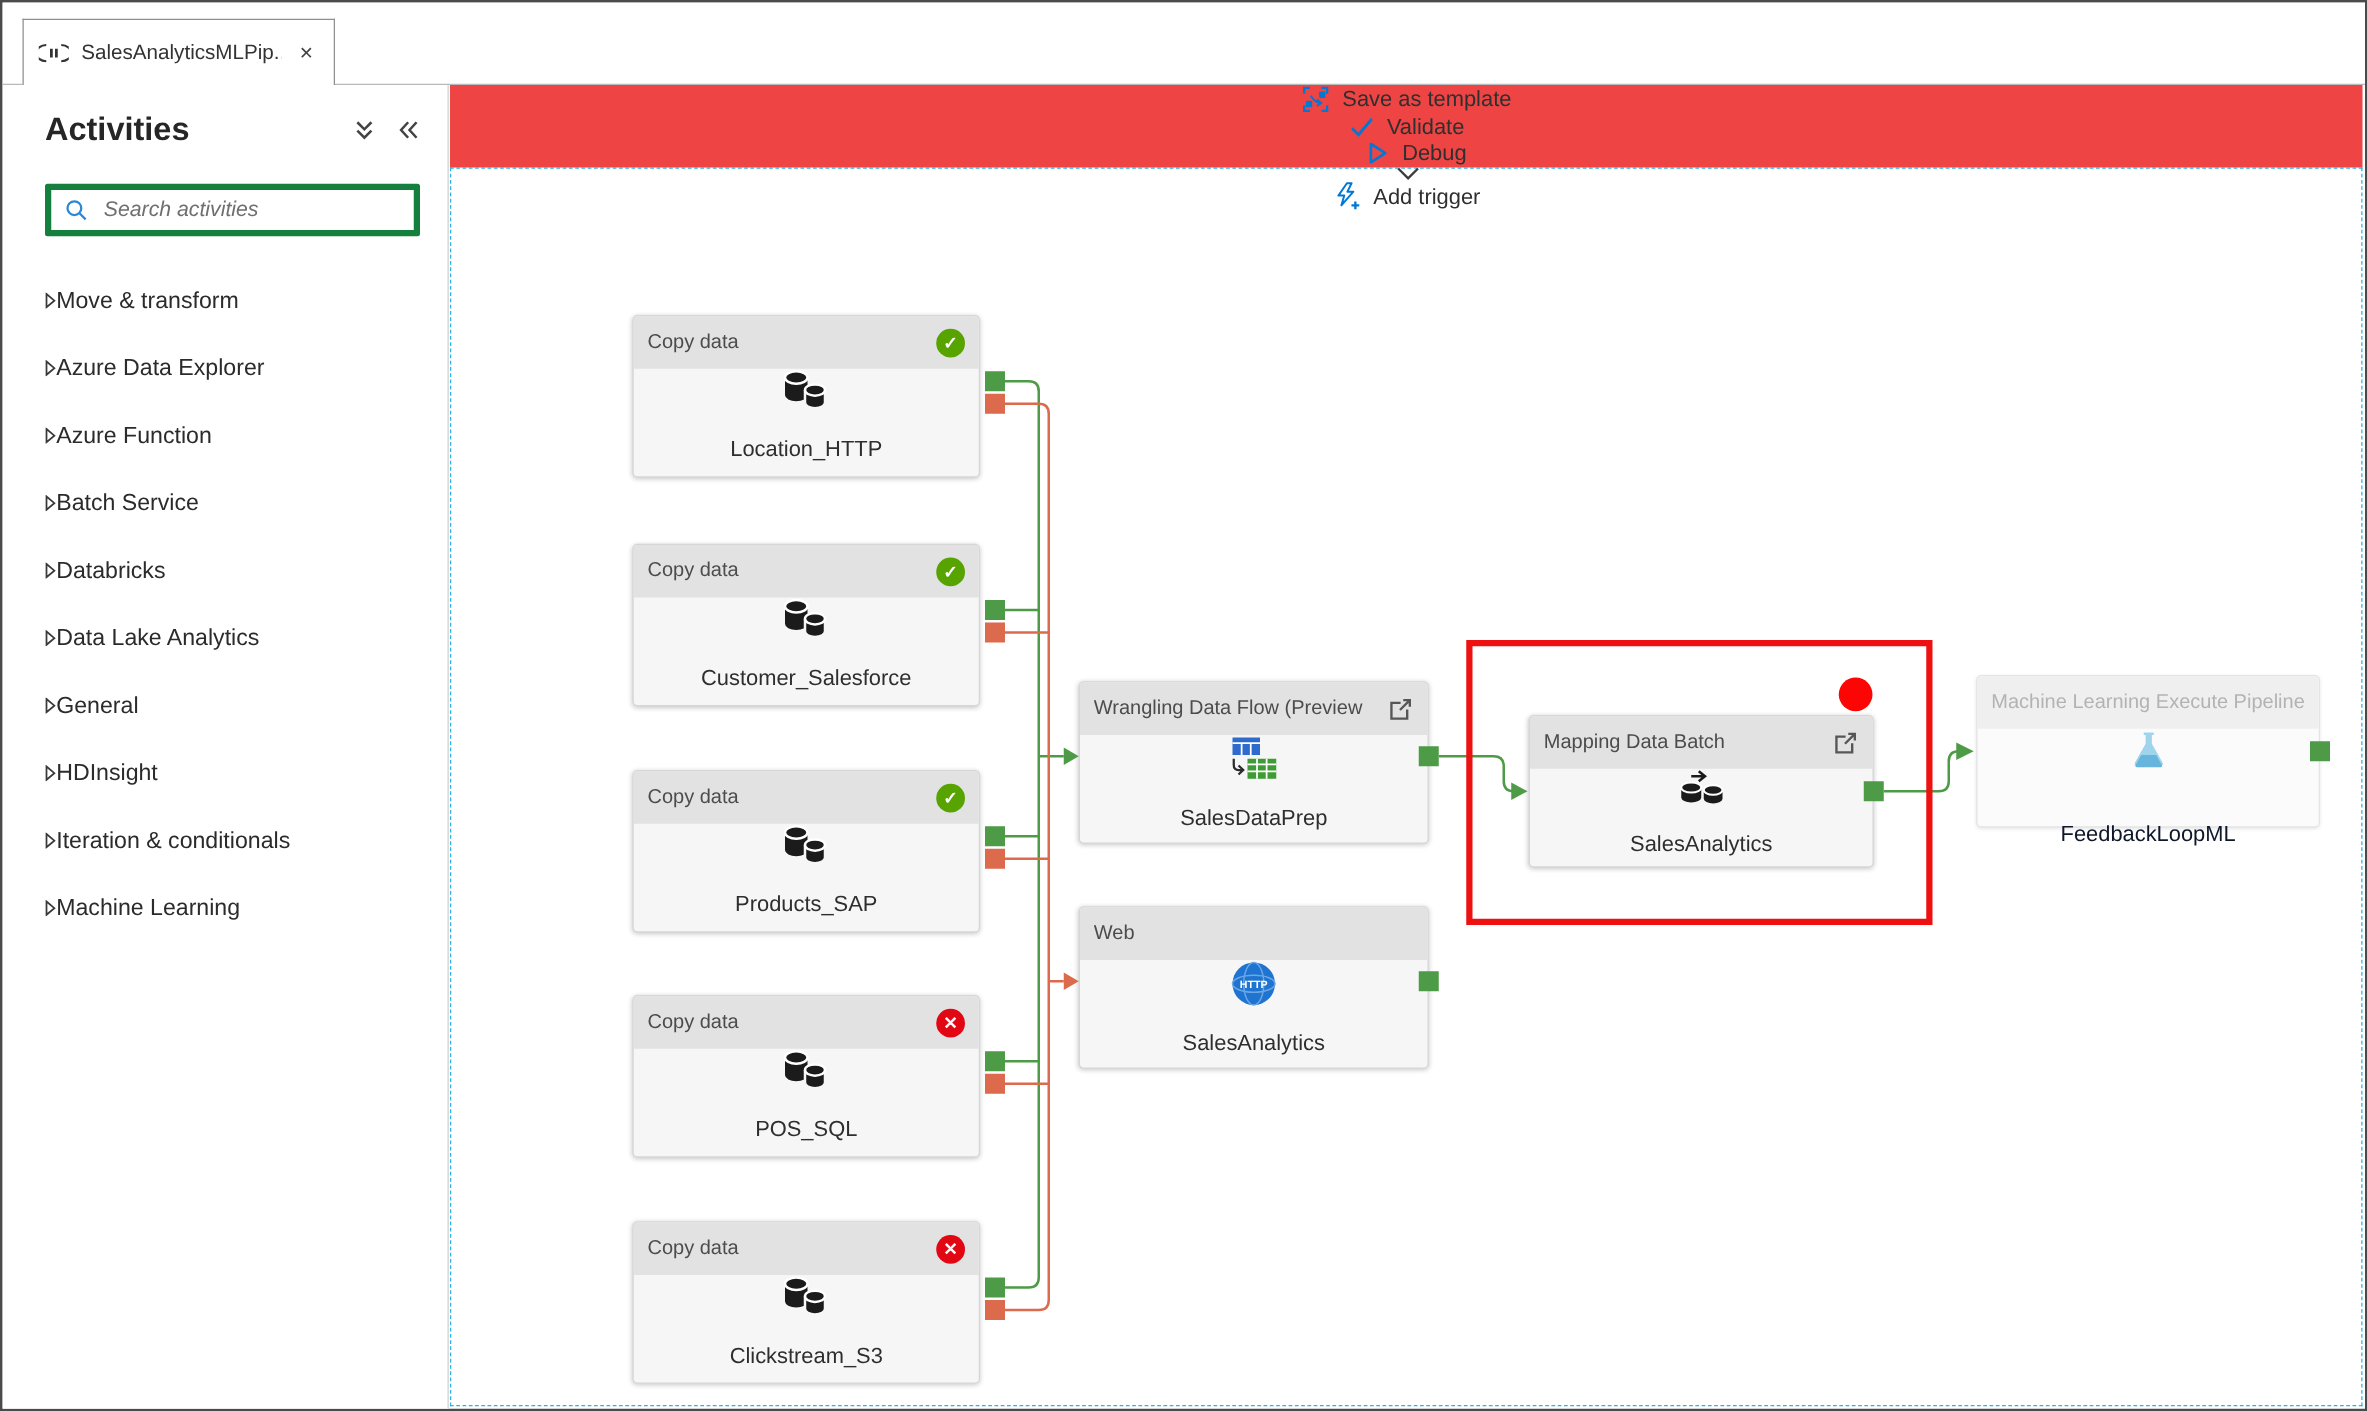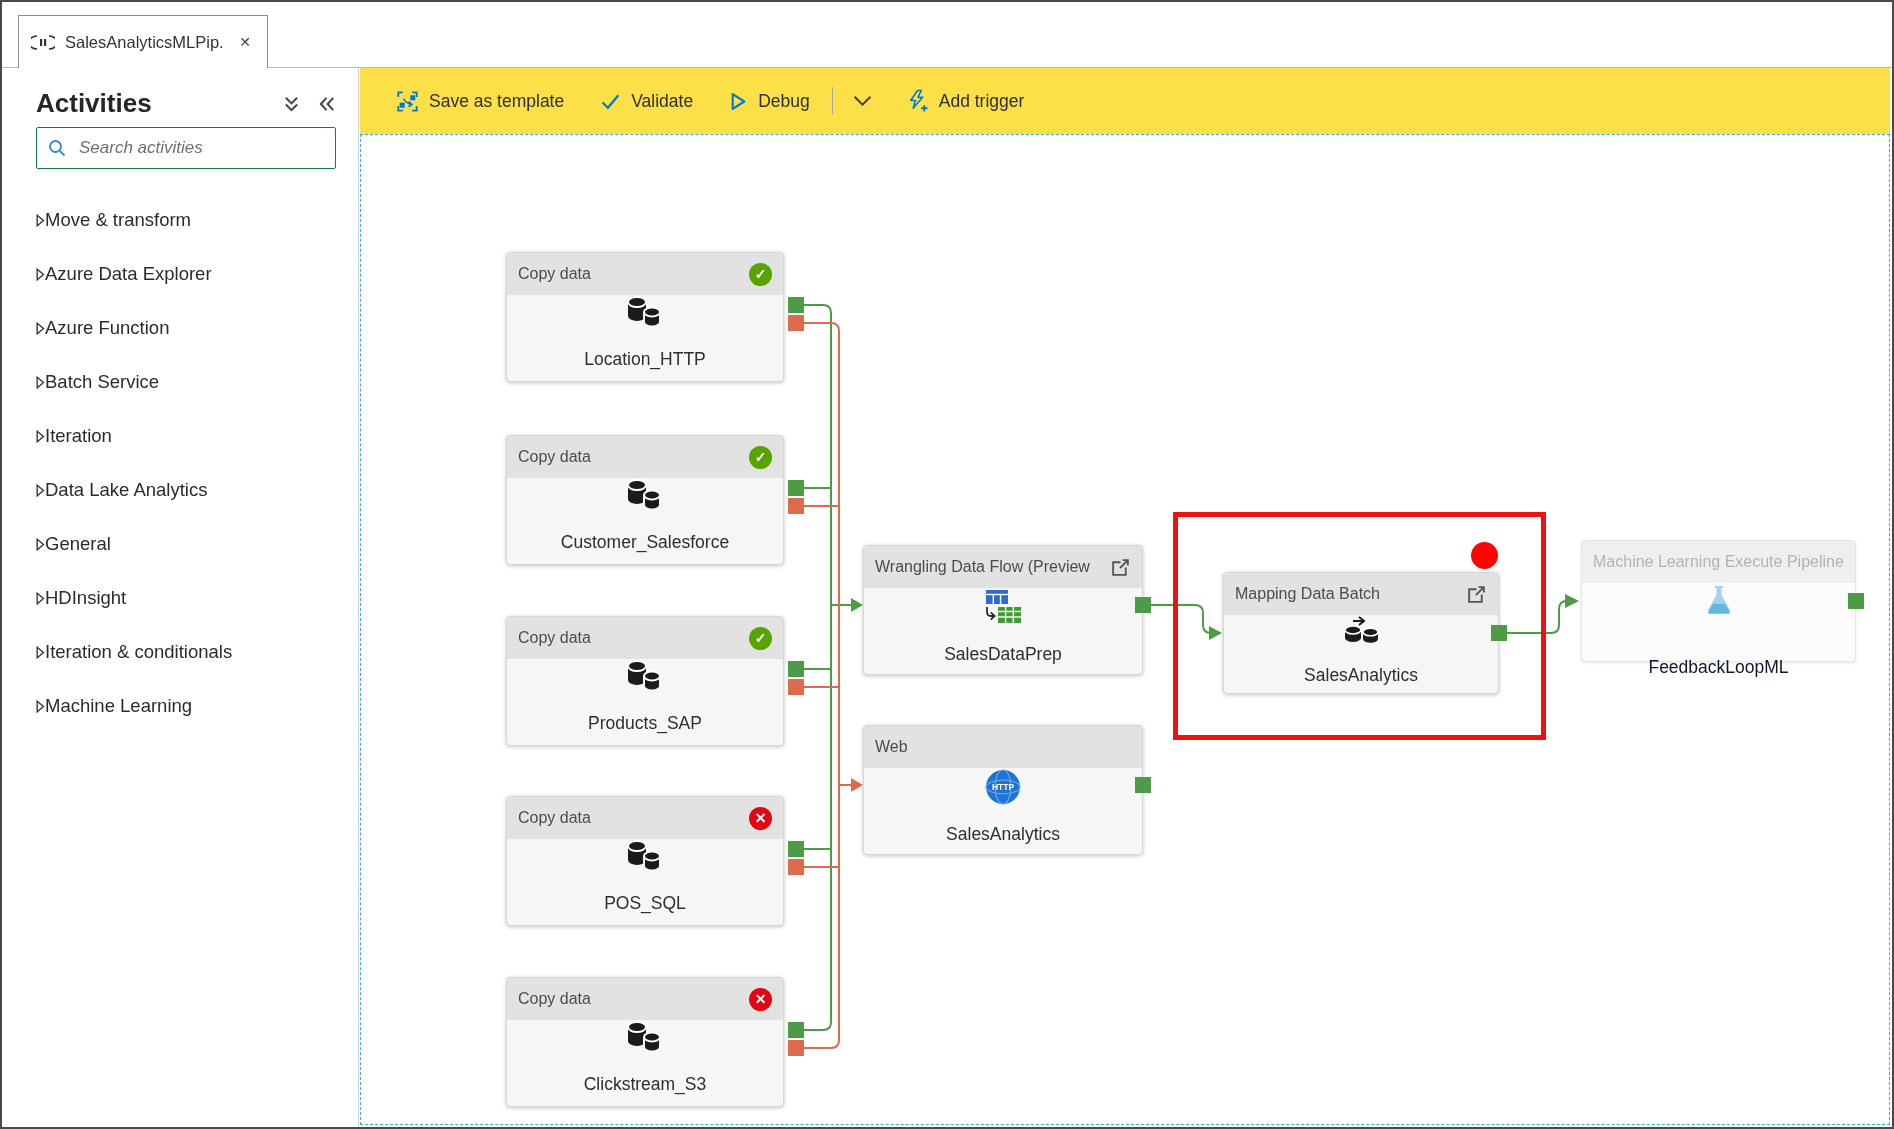--- a/index.html
+++ b/index.html
@@ -15,28 +15,28 @@
   .tab{position:absolute;left:16px;top:13px;width:250px;height:53px;background:#fff;border:1px solid #8f8f8f;border-bottom:none;
        display:flex;align-items:center;gap:10px;padding:0 12px;z-index:4;}
   .tab-title{font-size:16.5px;color:#333;flex:1;white-space:nowrap;overflow:hidden;}
   .tab-close{font-size:14px;color:#444;cursor:pointer;padding:2px 4px;}
 
   
   .sidebar{position:absolute;left:0;top:66px;bottom:0;width:357px;background:#fff;border-right:1px solid #d0d0d0;padding:20px 22px 0 34px;}
   .sb-head{display:flex;align-items:center;}
   .sb-title{font-size:26px;font-weight:700;color:#262626;flex:1;}
   .sb-head .hicon{margin-left:16px;display:flex;align-items:center;cursor:pointer;}
-  .search{margin-top:8px;height:42px;border:1px solid #15803d;border-radius:2px;display:flex;align-items:center;padding:0 10px;gap:10px;background:#fff;justify-content:space-between;}
+  .search{margin-top:28px;height:42px;border:5px solid #15803d;border-radius:2px;display:flex;align-items:center;padding:0 10px;gap:10px;background:#fff;justify-content:space-between;}
   .search input{border:none;outline:none;font-size:17px;color:#444;width:100%;font-family:inherit;}
   .search input::placeholder{font-style:italic;color:#6f6f6f;}
   .sb-list{margin-top:24px;}
   .sb-item{height:54px;display:flex;align-items:center;font-size:18.5px;color:#2b2b2b;cursor:pointer;}
 
   
-  .toolbar{position:absolute;left:358px;top:66px;right:2px;height:66px;background:#fde047;display:flex;align-items:center;padding-left:36px;z-index:2;}
+  .toolbar{position:absolute;left:358px;top:66px;right:2px;height:66px;background:#ef4444;display:flex;align-items:center;padding-left:36px;z-index:2;flex-direction:column;}
   .tb-item{display:flex;align-items:center;gap:10px;font-size:17.5px;color:#2f2f2f;margin-right:36px;cursor:pointer;white-space:nowrap;}
   .tb-divider{width:1px;height:28px;background:#a9a9a9;margin:0 20px 0 2px;}
   .tb-chevron{margin-right:34px;display:flex;align-items:center;cursor:pointer;}
 
   
   .canvas{position:absolute;left:358px;top:132px;right:2px;bottom:2px;border:1.5px dashed var(--canvas-border);background:#fff;z-index:1;}
   .wires{position:absolute;left:0;top:0;pointer-events:none;z-index:5;}
   .wires path{fill:none;stroke-width:2px;}
   .wires .wg{stroke:var(--green);} .wires .wo{stroke:var(--orange);}
   .wires .ag{fill:var(--green);} .wires .ao{fill:var(--orange);}
@@ -140,21 +140,21 @@
             </svg>
           </span>
           <span>Batch Service</span>
         </div>
       <div class="sb-item">
           <span class="icon">
             <svg width="9" height="13" viewBox="0 0 9 13">
               <path d="M1.2,1.2 L7.5,6.5 L1.2,11.8 Z" fill="none" stroke="#3a3a3a" stroke-width="1.4"></path>
             </svg>
           </span>
-          <span>Iteration</span>
+          <span>Databricks</span>
         </div>
       <div class="sb-item">
           <span class="icon">
             <svg width="9" height="13" viewBox="0 0 9 13">
               <path d="M1.2,1.2 L7.5,6.5 L1.2,11.8 Z" fill="none" stroke="#3a3a3a" stroke-width="1.4"></path>
             </svg>
           </span>
           <span>Data Lake Analytics</span>
         </div>
       <div class="sb-item">

